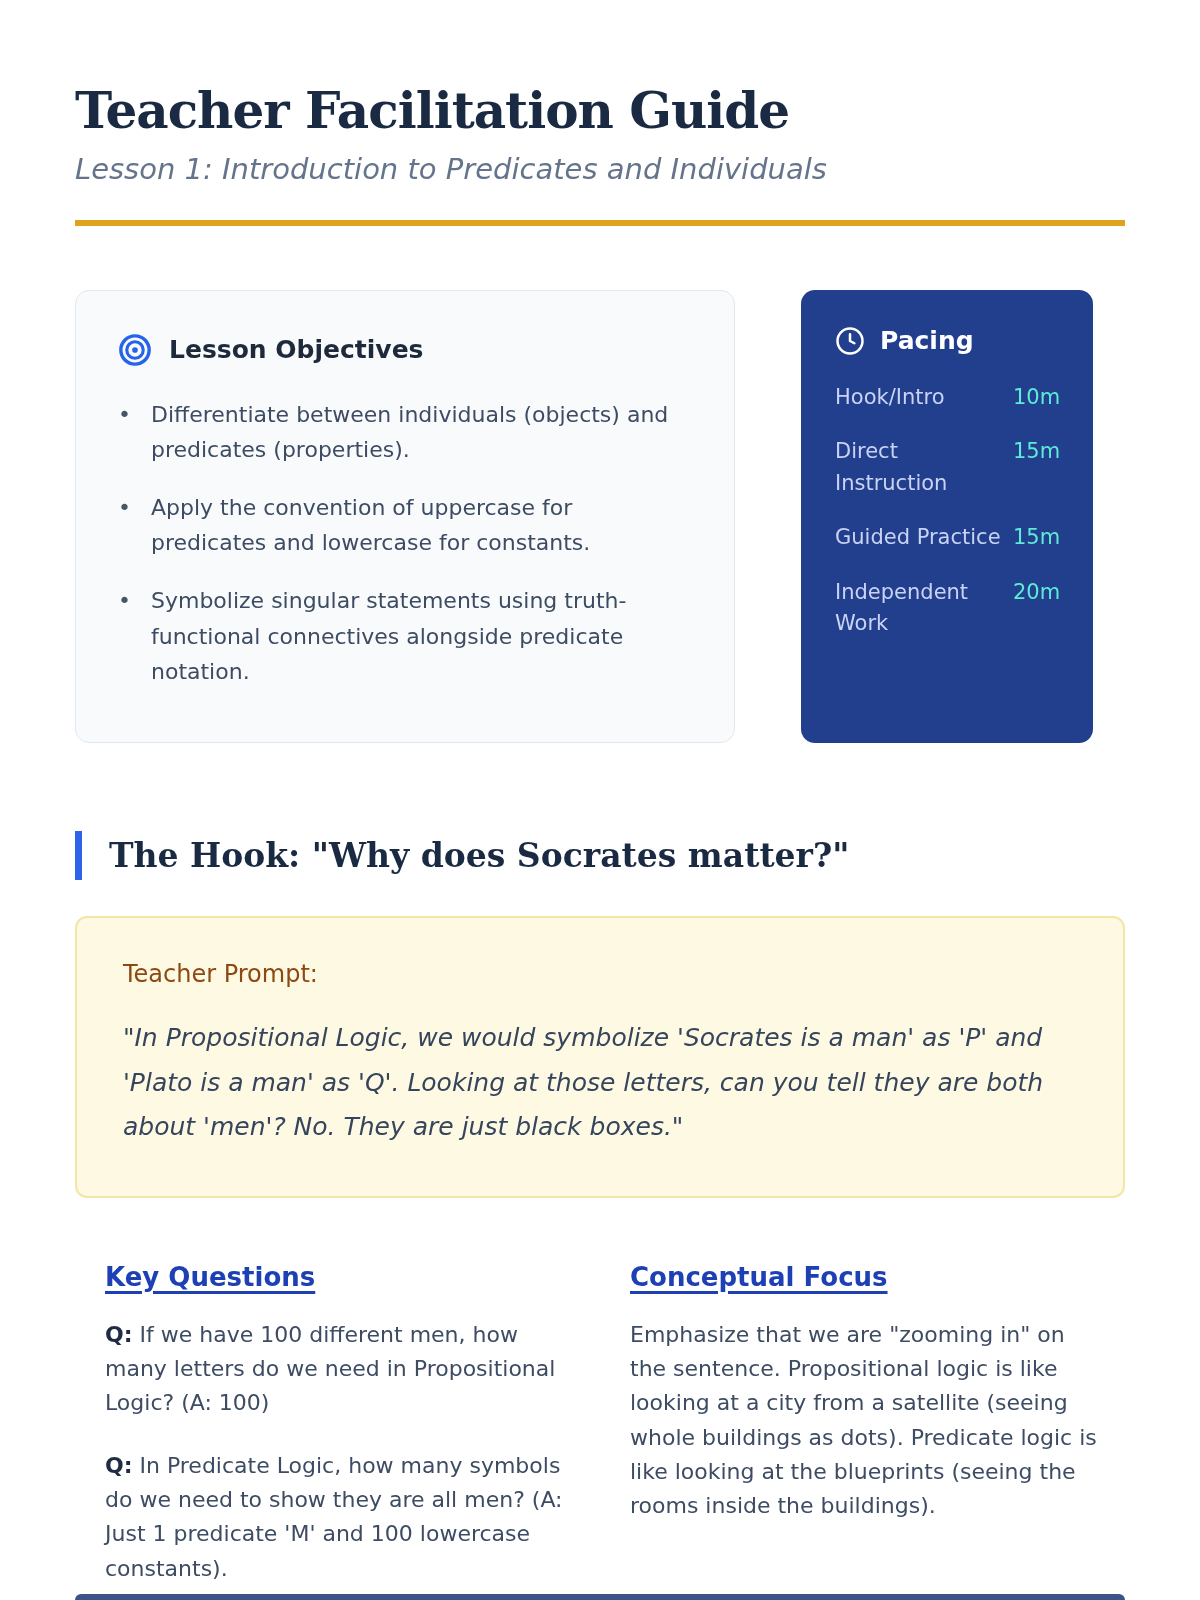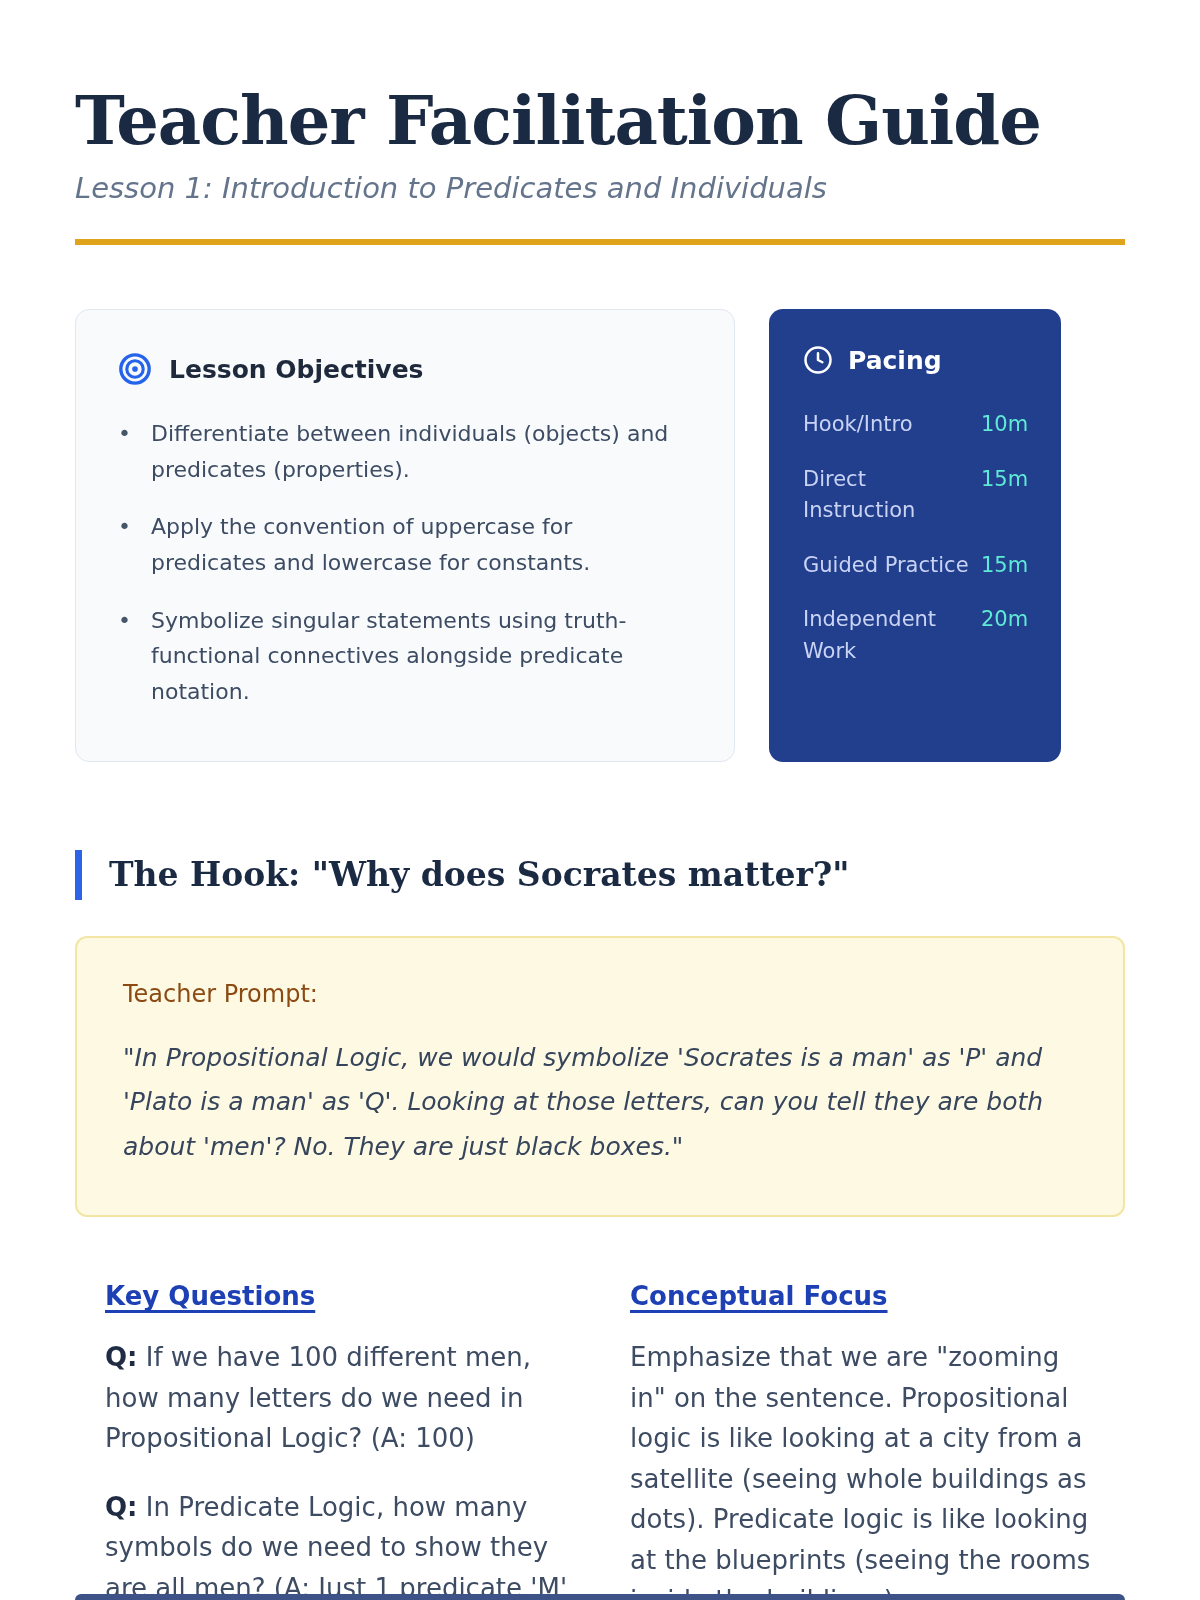--- a/index.html
+++ b/index.html
@@ -12,38 +12,38 @@
     background: #ffffff;
     font-family: "DejaVu Sans", sans-serif;
   }
   .content { padding: 82px 75px 0 75px; }
 
   
   .title {
     margin: 0;
     font-family: "DejaVu Serif", serif;
     font-weight: 700;
-    font-size: 67px;
+    font-size: 50px;
     letter-spacing: -1px;
     color: #1b2a43;
     line-height: 1.15;
   }
   .subtitle {
     margin: 12px 0 0 0;
     font-style: italic;
     font-size: 29px;
     color: #64748b;
   }
   .gold-rule { height: 6px; background: #dfa41c; margin-top: 34px; }
 
   
   .cards-row {
     display: grid;
     grid-template-columns: 660px 292px;
-    gap: 34px;
+    gap: 66px;
     margin-top: 64px;
     align-items: stretch;
   }
   .objectives-card {
     background: #f8fafc;
     border: 1px solid #e2e8f0;
     border-radius: 14px;
     padding: 42px 42px 30px 42px;
   }
   .card-head { display: flex; align-items: center; gap: 17px; margin-bottom: 30px; }
@@ -52,21 +52,21 @@
   .obj-item { display: flex; gap: 20px; margin-bottom: 22px; }
   .obj-item .dot { color: #475569; font-size: 22px; line-height: 1.62; }
   .obj-item .obj-text { font-size: 22px; line-height: 1.62; color: #3d4c63; }
 
   .pacing-card {
     background: #223f8e;
     border-radius: 14px;
     padding: 36px 32px 30px 34px;
     color: #ffffff;
   }
-  .pacing-head { display: flex; align-items: center; gap: 15px; margin-bottom: 34px; }
+  .pacing-head { display: flex; align-items: center; gap: 15px; margin-bottom: 26px; }
   .pacing-head h2 { margin: 0; font-size: 25px; font-weight: 700; color: #ffffff; }
   .pacing-row { display: flex; gap: 10px; margin-bottom: 23px; }
   .pacing-row .p-label { flex: 1; font-size: 21px; line-height: 1.5; color: #c9d3f4; }
   .pacing-row .p-time { min-width: 48px; font-size: 21px; line-height: 1.5; color: #5eead4; }
 
   
   .section-heading {
     margin: 88px 0 0 0;
     border-left: 7px solid #2e63e8;
     padding: 4px 0 4px 27px;
@@ -105,21 +105,21 @@
     margin: 0 0 26px 0;
     font-size: 26px;
     font-weight: 700;
     color: #1d40b4;
     text-decoration: underline;
     text-decoration-thickness: 2.5px;
     text-underline-offset: 5px;
   }
   .col p {
     margin: 0 0 28px 0;
-    font-size: 26px;
+    font-size: 22px;
     line-height: 1.56;
     color: #3d4c63;
   }
   .q-label { font-weight: 700; color: #1f2c44; }
 
   
   .next-card-edge {
     position: absolute;
     left: 75px;
     right: 75px;

